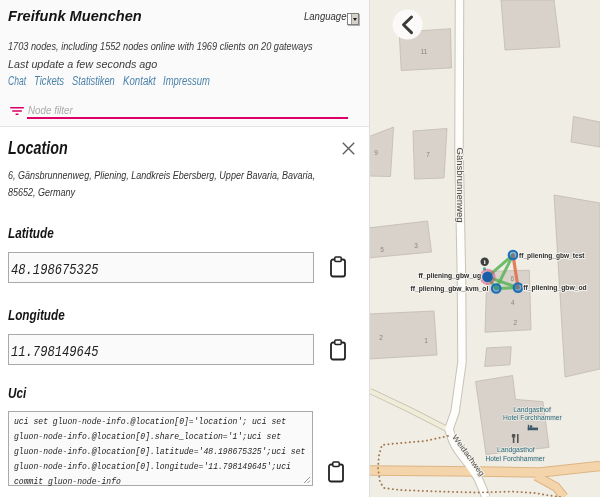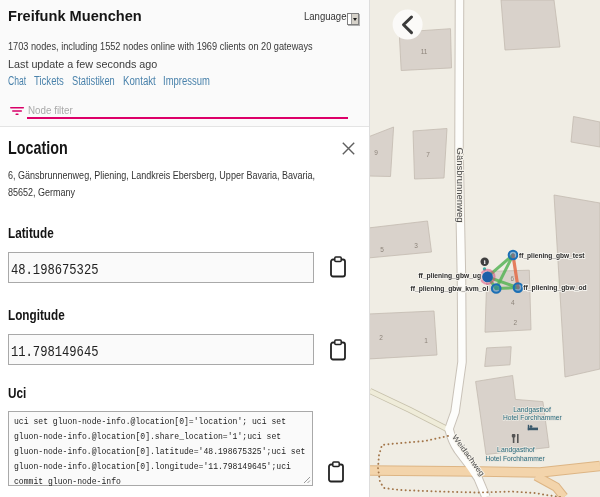--- a/index.html
+++ b/index.html
@@ -1,20 +1,20 @@
 <!DOCTYPE html>
 <html><head>
 <meta charset="utf-8">
 <style>
   html,body{margin:0;padding:0;}
   body{width:600px;height:497px;position:relative;overflow:hidden;
        font-family:"Liberation Sans",sans-serif;background:#fff;}
   .abs{position:absolute;}
   .t{position:absolute;line-height:1;white-space:nowrap;transform-origin:0 0;}
-  #panel{left:0;top:0;width:370px;height:497px;background:#fff;border-right:1px solid #ddd;box-sizing:border-box;}
+  #panel{left:0;top:0;width:370px;height:497px;background:#fff;border-right:1px solid #ddd;box-sizing:border-box;font-style:italic;}
   #hdr{left:0;top:0;width:369px;height:127px;background:#fafafa;border-bottom:1px solid #e4e4e4;box-sizing:border-box;}
   #map{left:370px;top:0;width:230px;height:497px;}
   .inp{left:8px;width:306px;height:31px;border:1px solid #a9a9a9;background:#fafafa;box-sizing:border-box;}
   .mono{font-family:"Liberation Mono",monospace;color:#222;}
 </style>
 </head>
 <body>
 <div id="map" class="abs">
 <svg width="230" height="497" viewBox="0 0 230 497" style="display:block">
   <rect x="0" y="0" width="230" height="497" fill="#f0ede4"></rect>

